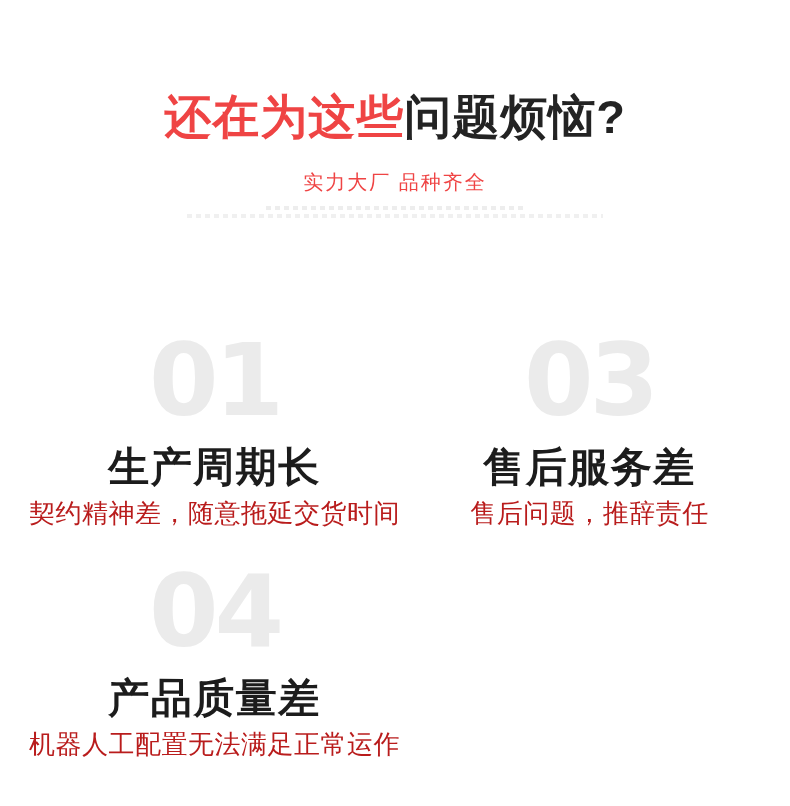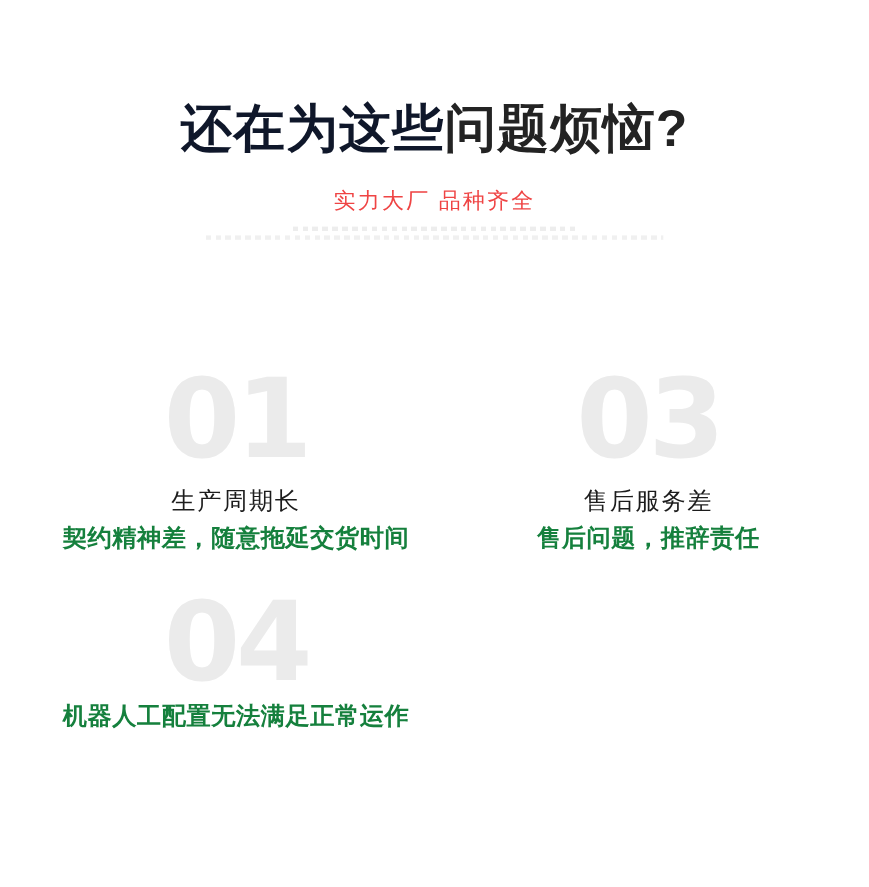--- a/index.html
+++ b/index.html
@@ -19,21 +19,21 @@
     margin: 88px 0 0 0;
     text-align: center;
     font-size: 47px;
     font-weight: 700;
     color: #232323;
     letter-spacing: 1px;
     line-height: 1.25;
     white-space: nowrap;
   }
   .title .highlight {
-    color: #0f172a;
+    color: #ef4444;
   }
   .subtitle {
     margin: 22px 0 0 0;
     text-align: center;
     font-size: 20px;
     color: #ef4444;
     letter-spacing: 2px;
   }
   
   .watermark {
@@ -59,33 +59,32 @@
   .card .num {
     font-family: "DejaVu Sans", "Liberation Sans", sans-serif;
     font-size: 100px;
     font-weight: 700;
     line-height: 0.95;
     letter-spacing: -4px;
     color: #ebebeb;
   }
   .card h2 {
     margin: 15px 0 0 0;
-    font-size: 22px;
-    font-weight: 400;
+    font-size: 41px;
+    font-weight: 700;
     color: #1c1c1c;
     letter-spacing: 1.5px;
     line-height: 1.18;
   }
   .card p {
     margin: 6px 0 0 0;
-    font-size: 22px;
-    color: #15803d;
+    font-size: 26px;
+    color: #b91c1c;
     letter-spacing: 0.5px;
     line-height: 1.25;
-    font-weight: bold;
   }
 </style>
 </head>
 <body>
 
 <div class="page">
 
   <h1 class="title"><span class="highlight">还在为这些</span><span>问题烦恼?</span></h1>
 
   <p class="subtitle">实力大厂 品种齐全</p>
@@ -105,17 +104,18 @@
 
 
     <div class="card">
       <div class="num">03</div>
       <h2>售后服务差</h2>
       <p>售后问题，推辞责任</p>
     </div>
 
     <div class="card">
       <div class="num">04</div>
+      <h2>产品质量差</h2>
       <p>机器人工配置无法满足正常运作</p>
     </div>
 
   </div>
 </div>
 
 </body></html>

